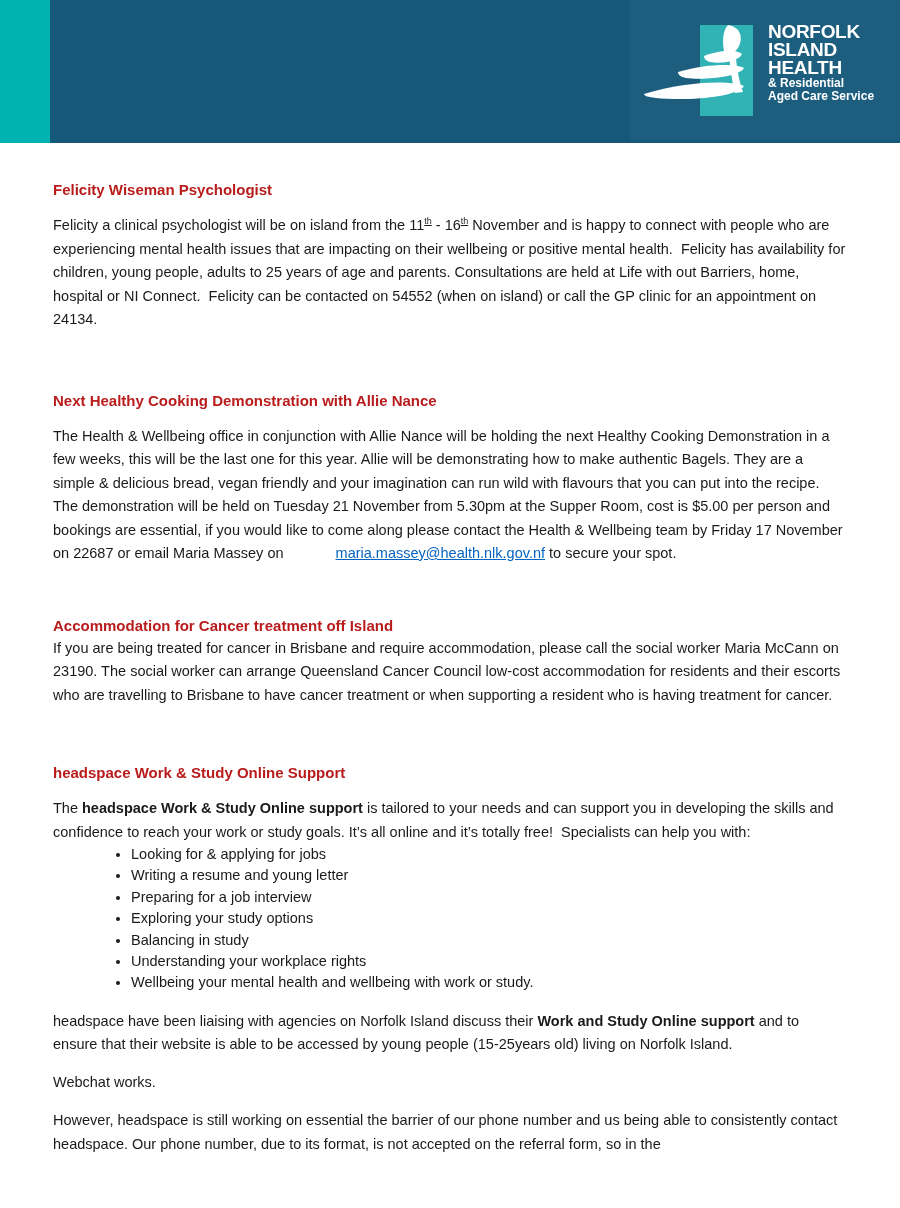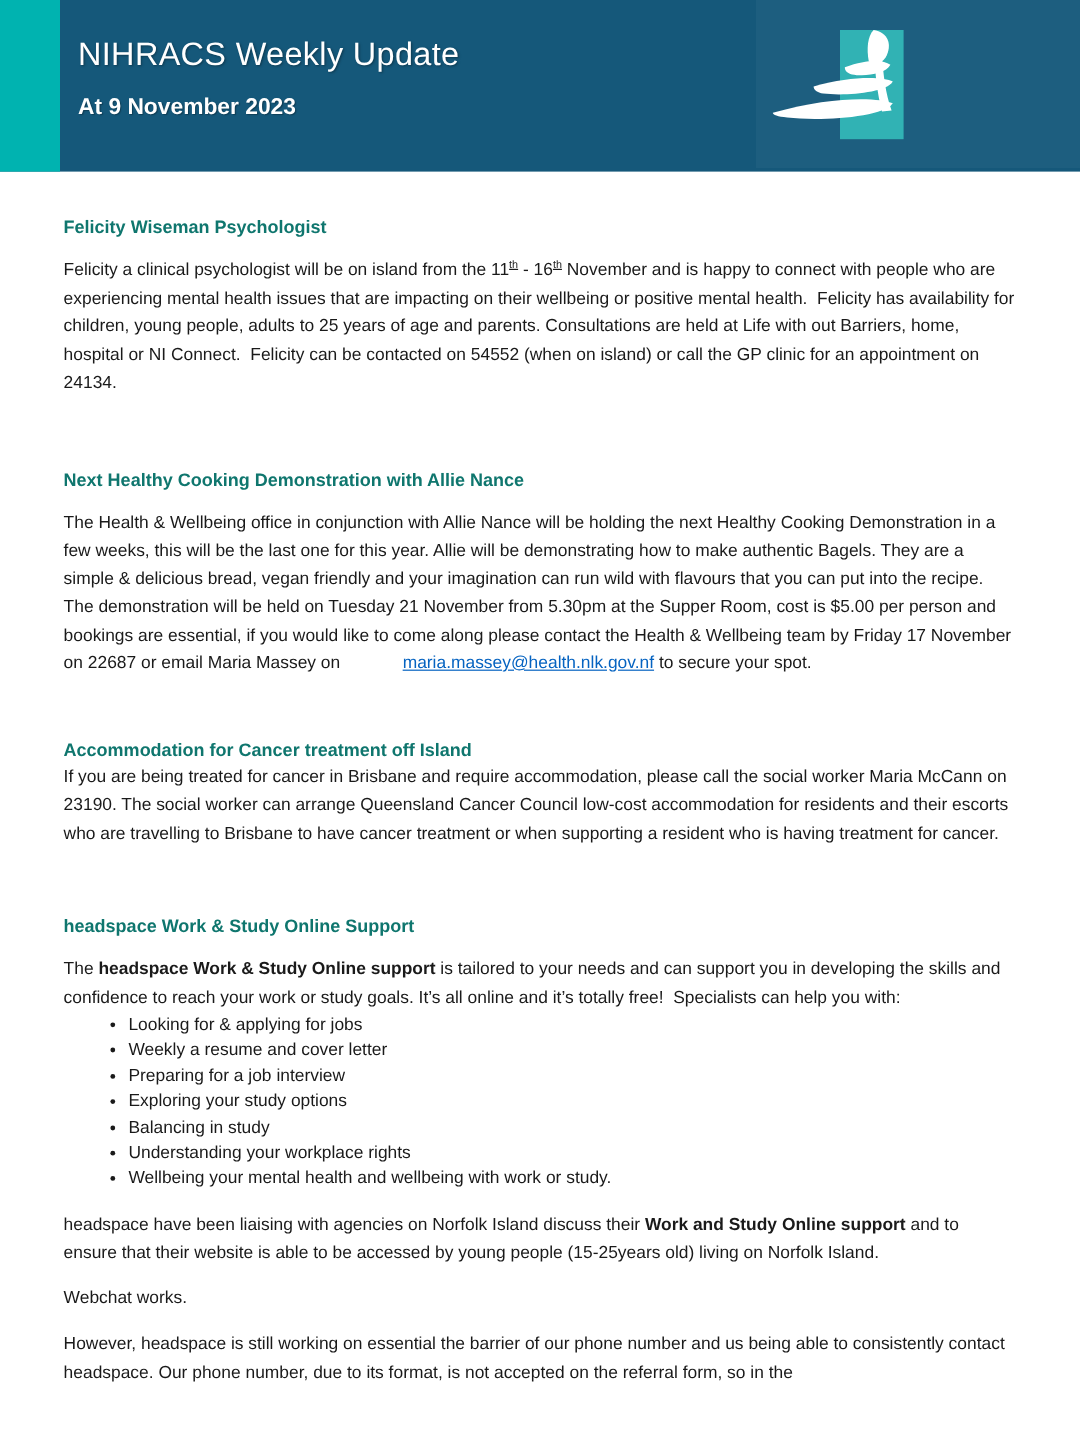--- a/index.html
+++ b/index.html
@@ -25,54 +25,57 @@
     text-shadow: 1px 1px 1px rgba(0,0,0,0.3);
   }
   .logo { position: absolute; right: 0; top: 0; width: 270px; height: 140px; background: #1d5e7f; }
   .logo-art { position: absolute; left: 8px; top: 20px; }
   .logo-textblock { position: absolute; left: 138px; top: 23px; color: #ffffff; }
   .logo-big { font-size: 19px; font-weight: bold; line-height: 18px; letter-spacing: -0.3px; }
   .logo-small { font-size: 12px; font-weight: bold; line-height: 13px; }
 
   
   .content { padding: 35px 53px 0 53px; width: 794px; }
-  .sec-heading { font-size: 15px; font-weight: bold; line-height: 23px; margin: 0; color: #0f766e; }
+  .sec-heading { font-size: 15px; font-weight: bold; line-height: 23px; margin: 0; color: #b91c1c; }
   .para { font-size: 14.5px; line-height: 23.5px; margin: 0; }
   .para .b, .b { font-weight: bold; }
   sup { font-size: 0.62em; vertical-align: super; line-height: 0; text-decoration: underline; }
   a.email-link { color: #0563c1; text-decoration: underline; cursor: pointer; margin-left: 48px; }
 
   .mt-para { margin-top: 13px; }
   .sec-2 { margin-top: 57px; }
   .sec-3 { margin-top: 48px; }
   .sec-4 { margin-top: 54px; }
   ul.bullets { margin: 0; padding: 0 0 0 54px; list-style: disc; }
-  ul.bullets li { font-size: 14.5px; line-height: 21.4px; }
+  ul.bullets li { font-size: 14.5px; line-height: 21.4px; margin-left: 24px; }
   .p-after-list { margin-top: 16px; }
   .p-webchat { margin-top: 14px; }
   .p-last { margin-top: 15px; }
 </style>
 </head>
 <body>
 
 <header class="header">
   <div class="header-stripe"></div>
-  <div class="header-textblock">
-    <div class="header-title">NIHRACS Weekly Update</div>
-    <div class="header-date">At 9 November 2023</div>
-  </div>
   <div class="logo">
     <svg class="logo-art" width="130" height="104" viewBox="0 0 130 104" aria-hidden="true">
       <rect x="62" y="5" width="53" height="91" fill="#31b2b4"></rect>
       <path d="M90,5 C102,7 106,17 100,28 C97,33 90,34 86,31 C84,21 85,10 90,5 Z" fill="#ffffff"></path>
       <path d="M66,36 C86,29 98,30 104,34 C100,42 82,44 72,42 C68,41 66,39 66,36 Z" fill="#ffffff"></path>
       <path d="M40,52 C72,43 98,44 106,48 C100,58 64,60 48,58 C43,57 40,55 40,52 Z" fill="#ffffff"></path>
       <path d="M6,74 C54,60 94,61 106,66 C98,78 46,81 18,78 C10,77 6,76 6,74 Z" fill="#ffffff"></path>
       <path d="M97,26 C98,42 100,58 105,72 L97,73 C93,58 91,40 91,28 Z" fill="#ffffff"></path>
     </svg>
+    <div class="logo-textblock">
+      <div class="logo-big">NORFOLK</div>
+      <div class="logo-big">ISLAND</div>
+      <div class="logo-big">HEALTH</div>
+      <div class="logo-small">&amp; Residential</div>
+      <div class="logo-small">Aged Care Service</div>
+    </div>
   </div>
 </header>
 
 <main class="content">
 
   <section>
     <h2 class="sec-heading">Felicity Wiseman Psychologist</h2>
     <p class="para mt-para"><span>Felicity a clinical psychologist will be on island from the 11</span><sup>th</sup><span> - 16</span><sup>th</sup><span> November and is happy to connect with people who are experiencing mental health issues that are impacting on their wellbeing or positive mental health.&nbsp; Felicity has availability for children, young people, adults to 25 years of age and parents. Consultations are held at Life with out Barriers, home, hospital or NI Connect.&nbsp; Felicity can be contacted on 54552 (when on island) or call the GP clinic for an appointment on 24134.</span></p>
   </section>
 
@@ -84,21 +87,21 @@
   <section class="sec-3">
     <h2 class="sec-heading">Accommodation for Cancer treatment off Island</h2>
     <p class="para"><span>If you are being treated for cancer in Brisbane and require accommodation, please call the social worker Maria McCann on 23190. The social worker can arrange Queensland Cancer Council low-cost accommodation for residents and their escorts who are travelling to Brisbane to have cancer treatment or when supporting a resident who is having treatment for cancer.</span></p>
   </section>
 
   <section class="sec-4">
     <h2 class="sec-heading">headspace Work &amp; Study Online Support</h2>
     <p class="para mt-para"><span>The </span><span class="b">headspace Work &amp; Study Online support</span><span> is tailored to your needs and can support you in developing the skills and confidence to reach your work or study goals. It’s all online and it’s totally free!&nbsp; Specialists can help you with:</span></p>
     <ul class="bullets">
         <li>Looking for &amp; applying for jobs</li>
-        <li>Weekly a resume and cover letter</li>
+        <li>Writing a resume and young letter</li>
         <li>Preparing for a job interview</li>
         <li>Exploring your study options</li>
         <li>Balancing in study</li>
         <li>Understanding your workplace rights</li>
         <li>Wellbeing your mental health and wellbeing with work or study.</li>
       </ul>
     <p class="para p-after-list"><span>headspace have been liaising with agencies on Norfolk Island discuss their </span><span class="b">Work and Study Online support</span><span> and to ensure that their website is able to be accessed by young people (15-25years old) living on Norfolk Island.</span></p>
     <p class="para p-webchat"><span>Webchat works.</span></p>
     <p class="para p-last"><span>However, headspace is still working on essential the barrier of our phone number and us being able to consistently contact headspace. Our phone number, due to its format, is not accepted on the referral form, so in the</span></p>
   </section>

